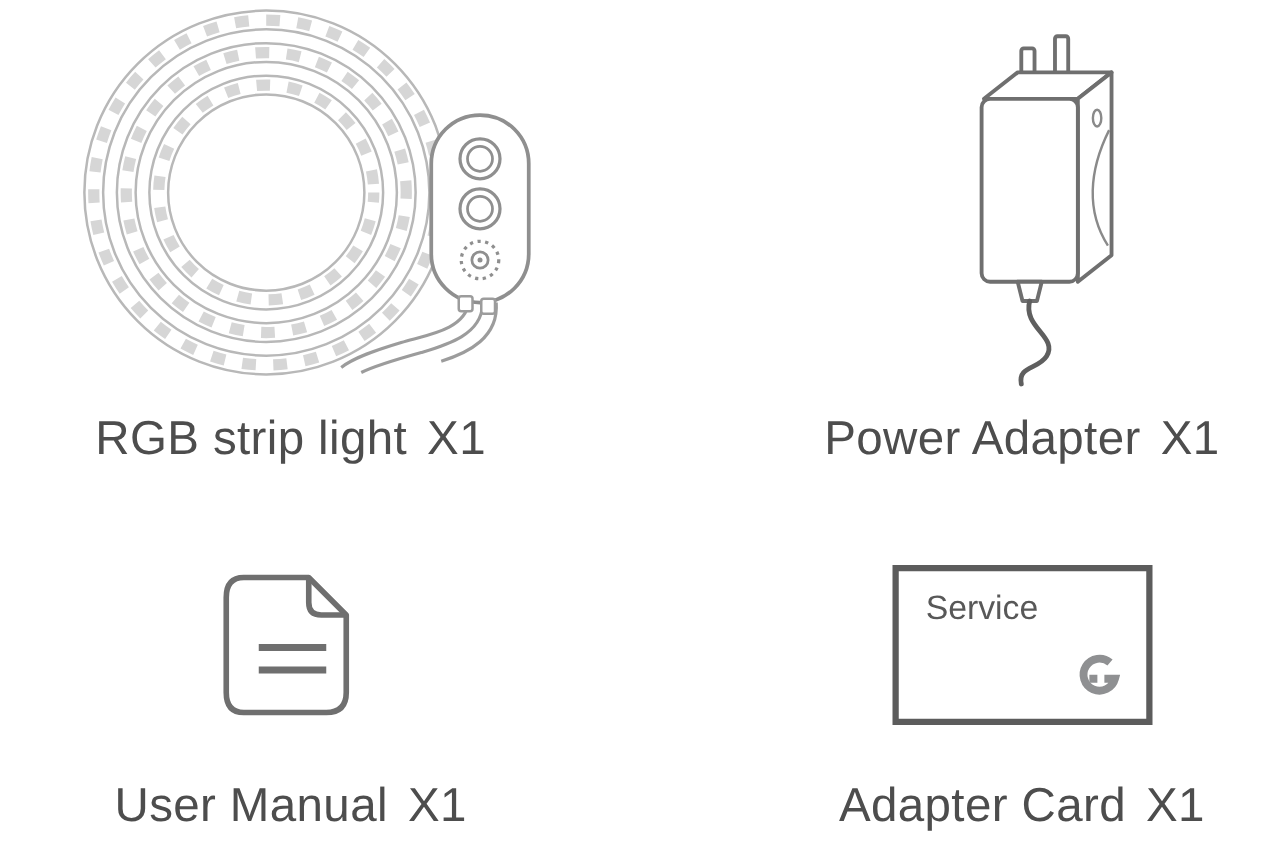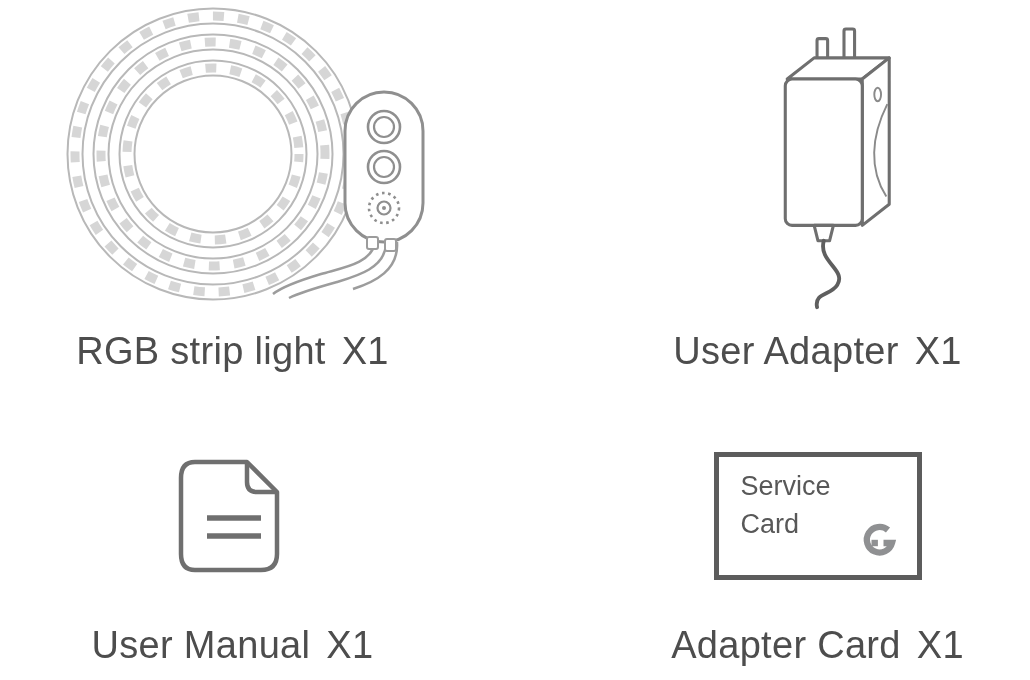--- a/index.html
+++ b/index.html
@@ -111,21 +111,21 @@
         <path d="M146 230 L166 230 L162 246 L150 246 Z"></path>
       </g>
 
       <path d="M222 104 C205 138, 203 172, 221 200" fill="none" stroke="#8a8a8a" stroke-width="2"></path>
       <ellipse cx="212" cy="94" rx="3.5" ry="7" fill="none" stroke="#8a8a8a" stroke-width="2"></ellipse>
 
       <path d="M156 246 C150 268, 180 276, 170 292 C163 303, 146 300, 149 315" fill="none" stroke="#5f5f5f" stroke-width="4" stroke-linecap="round"></path>
     </svg>
   </div>
   <div class="item-label">
-    <span>User Adapter</span>
+    <span>Power Adapter</span>
     <span>X1</span>
   </div>
 </div>
 
 <div class="cell" id="cell-manual">
   <div class="art art-sm">
     <svg width="140" height="140" viewBox="0 0 140 140">
 
       <path d="M32 16 H84 L114 46 V108 Q114 124 98 124 H32 Q18 124 18 108 V32 Q18 16 32 16 Z" fill="#ffffff" stroke="#6f6f6f" stroke-width="4.5" stroke-linejoin="round"></path>
       <path d="M84 16 V36 Q84 46 94 46 H114" fill="none" stroke="#6f6f6f" stroke-width="4.5" stroke-linejoin="round"></path>
@@ -138,21 +138,20 @@
     <span>User Manual</span>
     <span>X1</span>
   </div>
 </div>
 
 <div class="cell" id="cell-card">
   <div class="art art-sm">
     <div class="service-card">
       <div class="sc-text">
         <div>Service</div>
-        <div>Card</div>
       </div>
       <svg class="sc-logo" width="40" height="40" viewBox="0 0 40 40">
         <path d="M29 10 A12.8 12.8 0 1 0 33 23 L24.5 23" fill="none" stroke="#8f9092" stroke-width="6.3"></path>
         <rect x="12.5" y="19.8" width="6.4" height="6.4" fill="#8f9092"></rect>
       </svg>
     </div>
   </div>
   <div class="item-label">
     <span>Adapter Card</span>
     <span>X1</span>

